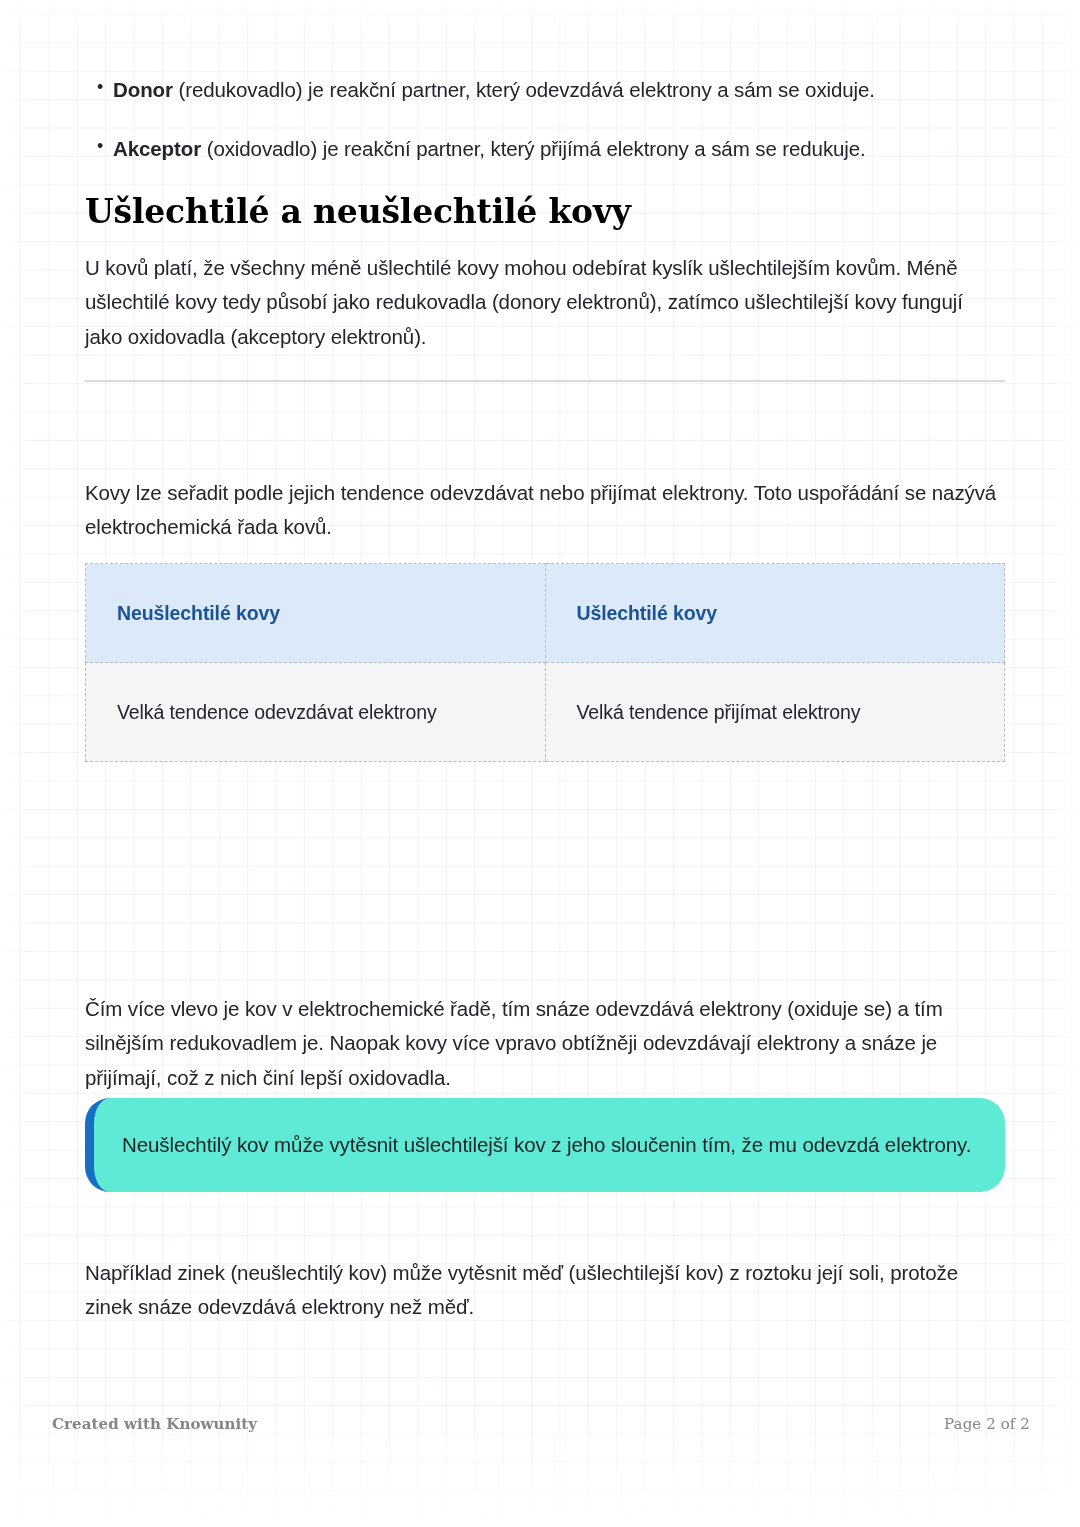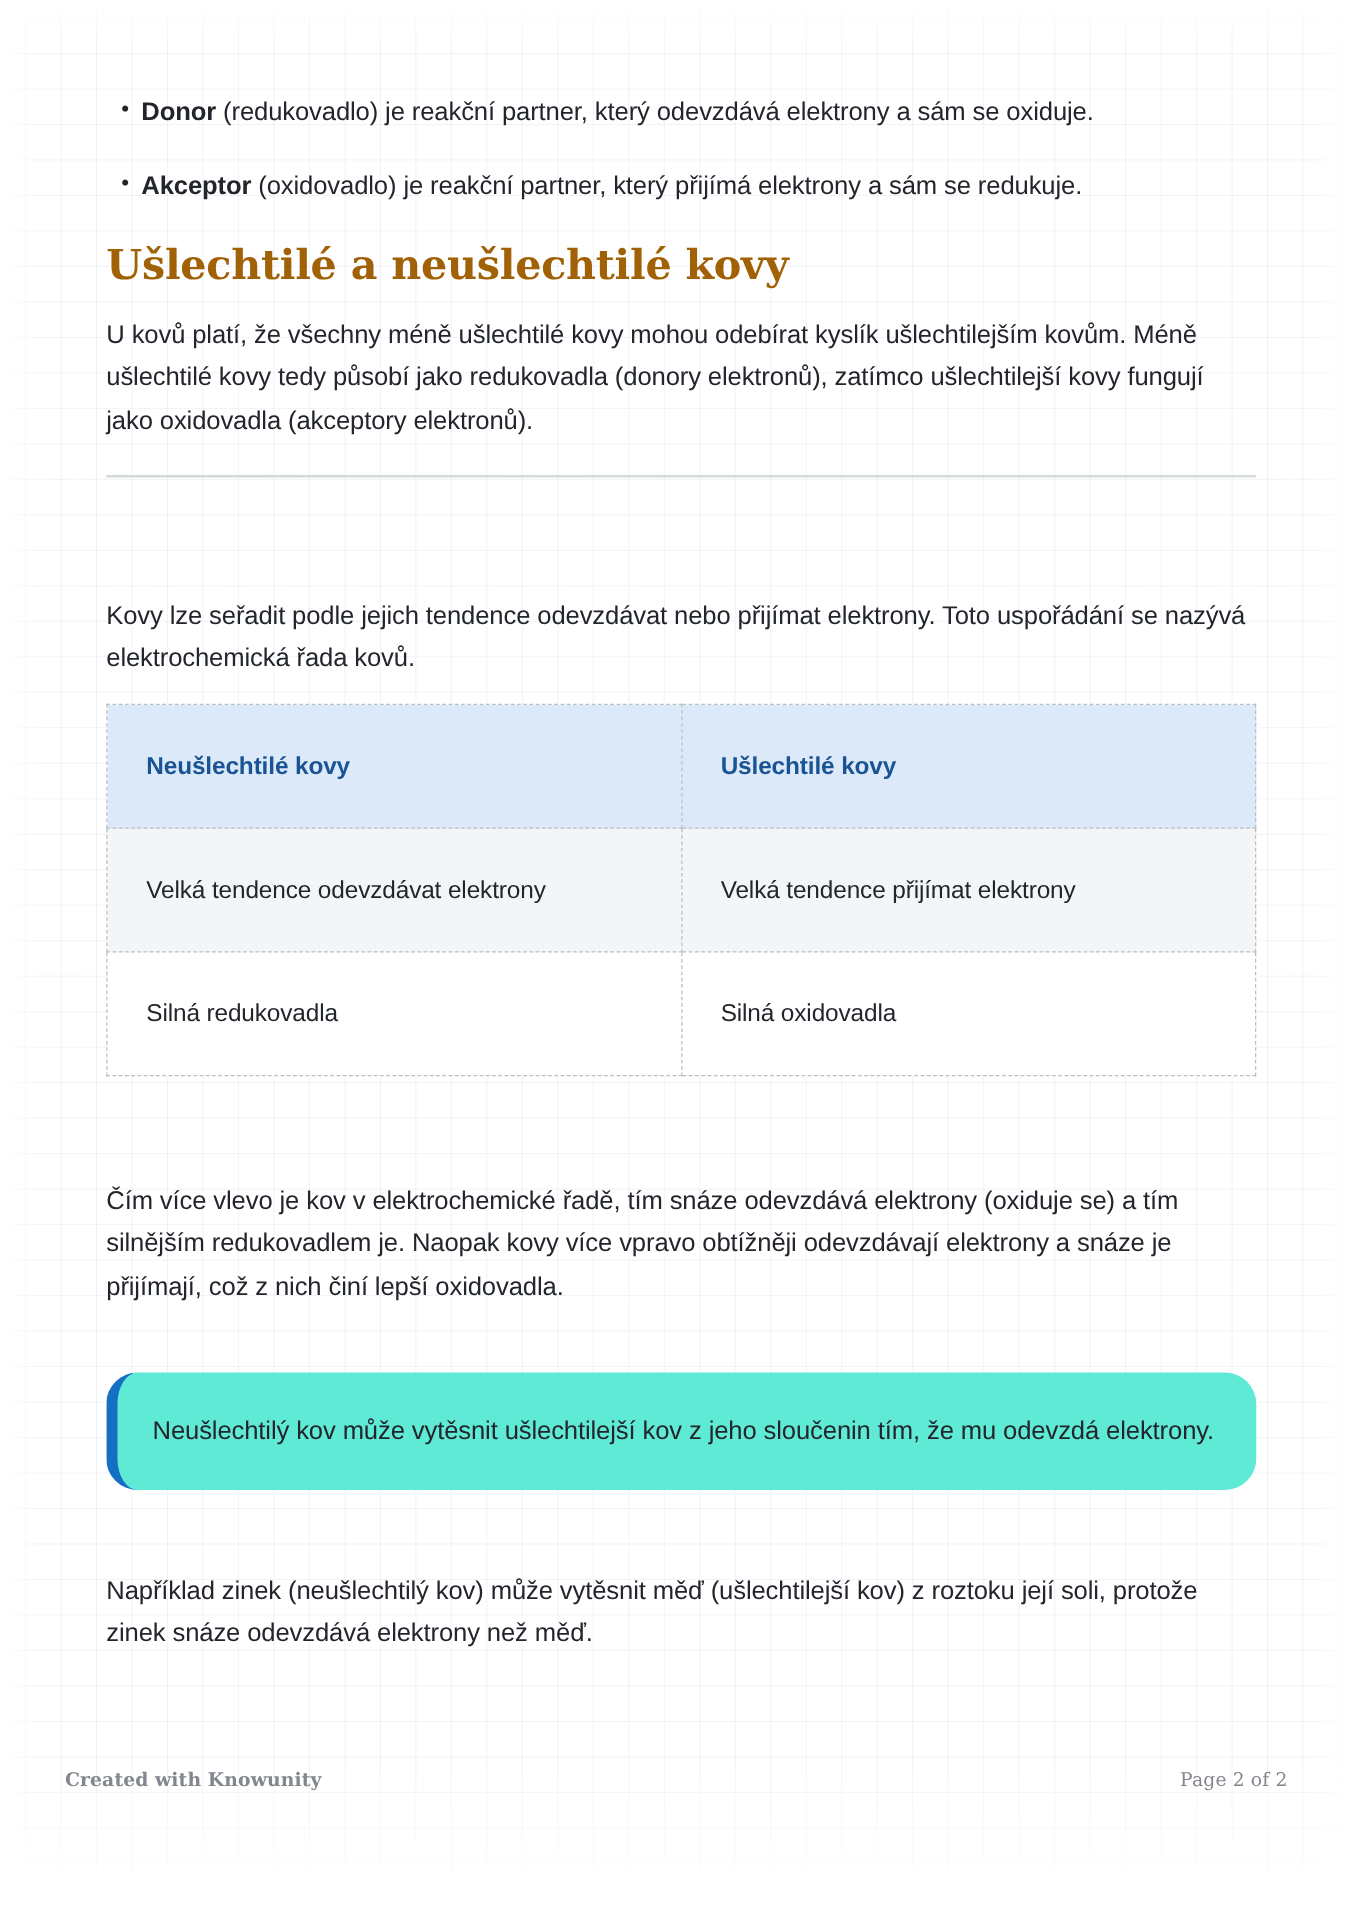--- a/index.html
+++ b/index.html
@@ -71,21 +71,21 @@
     font-size: 18px;
     color: #22252b;
   }
   .bullet-item b { font-weight: 700; }
 
   
   h2.section-heading {
     font-family: "DejaVu Serif", "Liberation Serif", serif;
     font-size: 33px;
     font-weight: 700;
-    color: #a16207;
+    color: #000000;
     margin: 0;
     letter-spacing: -0.2px;
     line-height: 1.2;
   }
 
   
   p.body-text {
     font-size: 20.5px;
     color: #22252b;
     line-height: 1.68;
@@ -206,29 +206,25 @@
         <tr>
           <th>Neušlechtilé kovy</th>
           <th>Ušlechtilé kovy</th>
         </tr>
       </thead>
       <tbody>
         <tr class="row-alt">
           <td>Velká tendence odevzdávat elektrony</td>
           <td>Velká tendence přijímat elektrony</td>
         </tr>
-        <tr>
-          <td>Silná redukovadla</td>
-          <td>Silná oxidovadla</td>
-        </tr>
       </tbody>
     </table>
   </div>
 
-  <div class="doc-col" style="top:944px; width:918px;">
+  <div class="doc-col" style="top:992px; width:918px;">
     <p class="body-text">Čím více vlevo je kov v elektrochemické řadě, tím snáze odevzdává elektrony (oxiduje se) a tím silnějším redukovadlem je. Naopak kovy více vpravo obtížněji odevzdávají elektrony a snáze je přijímají, což z nich činí lepší oxidovadla.</p>
   </div>
 
   <div class="doc-col callout-box" style="top:1098px; width:920px;">
     <div class="callout-text">Neušlechtilý kov může vytěsnit ušlechtilejší kov z jeho sloučenin tím, že mu odevzdá elektrony.</div>
   </div>
 
   <div class="doc-col" style="top:1256px; width:905px;">
     <p class="body-text">Například zinek (neušlechtilý kov) může vytěsnit měď (ušlechtilejší kov) z roztoku její soli, protože zinek snáze odevzdává elektrony než měď.</p>
   </div>

